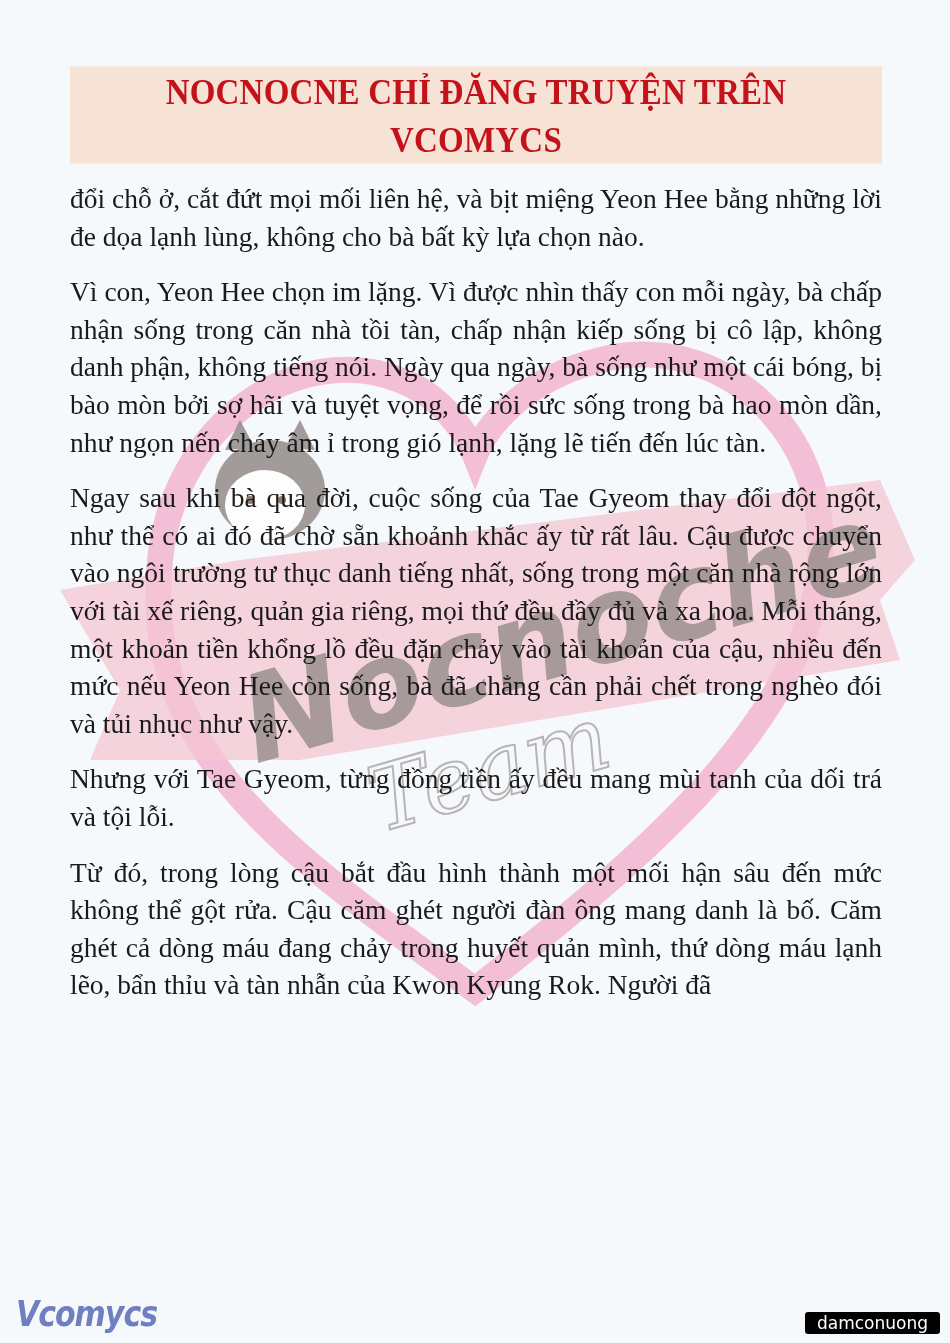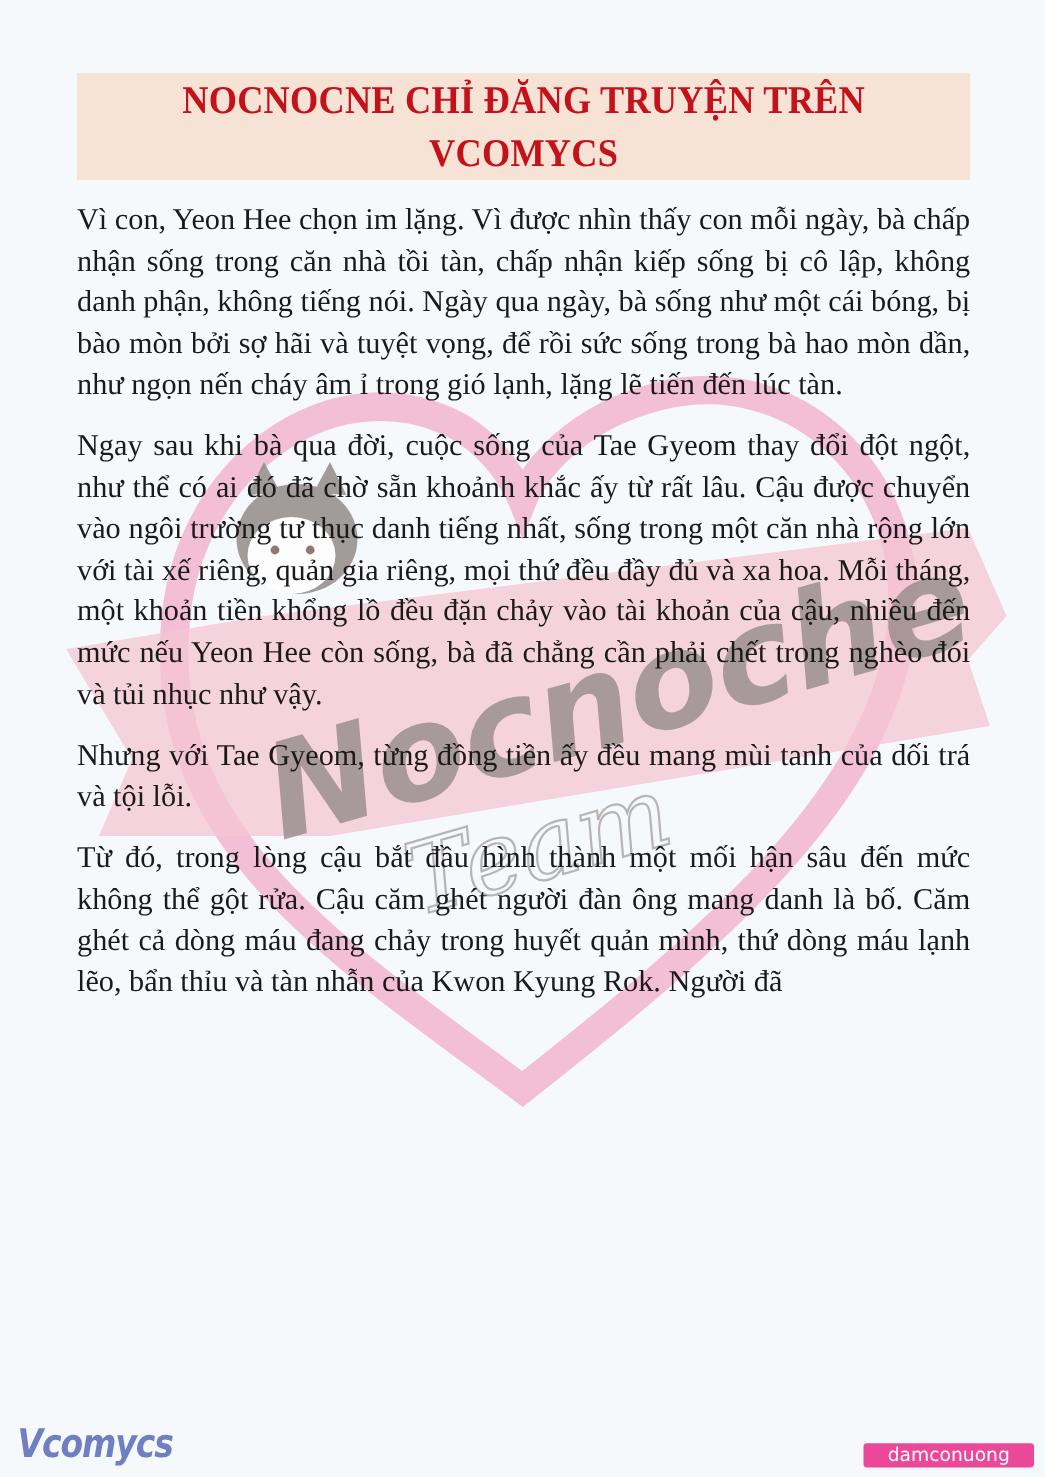--- a/index.html
+++ b/index.html
@@ -4,21 +4,21 @@
 <style>
   html, body { margin:0; padding:0; }
   body { width:950px; height:1343px; background:#f6f9fc; position:relative; overflow:hidden; font-family:"Liberation Serif","DejaVu Serif",serif; }
   .watermark { position:absolute; left:0; top:0; width:950px; height:1343px; z-index:0; pointer-events:none; }
   .page { position:relative; z-index:1; padding:0 68px 0 70px; }
   .header { text-align:center; padding-top:70px; }
   .banner { display:inline-block; background:#f7e3d6; color:#c4121a; font-weight:bold; font-size:33px; letter-spacing:0.2px; padding:2px 6px 0 6px; line-height:44px; transform:scaleY(1.08); }
   .content { margin-top:20px; color:#1a1a1a; font-size:27.5px; line-height:37.6px; text-align:justify; }
   .content p { margin:0 0 18px 0; }
   .footer-logo { position:absolute; left:16px; top:1296px; z-index:1; color:#6f7fc2; font-family:"DejaVu Sans",sans-serif; font-style:italic; font-weight:bold; font-size:30px; letter-spacing:-1px; transform:scaleY(1.2); }
-  .footer-credit { position:absolute; right:10px; top:1312px; z-index:1; background:#ec4899; color:#ffffff; font-family:"DejaVu Sans",sans-serif; font-size:17px; padding:1px 22px; border-radius:3px;margin-left:40px; }
+  .footer-credit { position:absolute; right:10px; top:1312px; z-index:1; background:#000000; color:#ffffff; font-family:"DejaVu Sans",sans-serif; font-size:17px; padding:1px 12px; border-radius:3px;margin-left:40px; }
 </style>
 </head>
 <body>
 
 <svg class="watermark" viewBox="0 0 950 1343" xmlns="http://www.w3.org/2000/svg">
 
   <path d="M475 990 C 300 860, 140 760, 160 560 C 175 420, 300 340, 400 380 C 440 395, 465 430, 475 455 C 485 430, 520 380, 600 360 C 720 330, 830 430, 820 560 C 810 720, 640 860, 475 990 Z" fill="none" stroke="#f2b5cf" stroke-width="26" opacity="0.85"></path>
 
   <path d="M60 590 L240 560 L880 480 L915 560 L880 600 L900 660 L300 760 L90 760 L120 690 Z" fill="#f4c6d3" opacity="0.75"></path>
 
@@ -32,20 +32,21 @@
   </g>
   <text x="230" y="700" transform="rotate(-16 470 640)" font-family="DejaVu Sans, sans-serif" font-weight="bold" font-style="italic" font-size="120" fill="#8f8784" opacity="0.75">Nocnoche</text>
   <text x="330" y="800" transform="rotate(-16 470 640)" font-family="DejaVu Serif, serif" font-style="italic" font-size="90" fill="none" stroke="#8f8784" stroke-width="2" opacity="0.6">Team</text>
 </svg>
 
 <div class="page">
   <div class="header">
     <span class="banner">NOCNOCNE CHỈ ĐĂNG TRUYỆN TRÊN VCOMYCS</span>
   </div>
   <div class="content">
+    <p>đổi chỗ ở, cắt đứt mọi mối liên hệ, và bịt miệng Yeon Hee bằng những lời đe dọa lạnh lùng, không cho bà bất kỳ lựa chọn nào.</p>
     <p>Vì con, Yeon Hee chọn im lặng. Vì được nhìn thấy con mỗi ngày, bà chấp nhận sống trong căn nhà tồi tàn, chấp nhận kiếp sống bị cô lập, không danh phận, không tiếng nói. Ngày qua ngày, bà sống như một cái bóng, bị bào mòn bởi sợ hãi và tuyệt vọng, để rồi sức sống trong bà hao mòn dần, như ngọn nến cháy âm ỉ trong gió lạnh, lặng lẽ tiến đến lúc tàn.</p>
     <p>Ngay sau khi bà qua đời, cuộc sống của Tae Gyeom thay đổi đột ngột, như thể có ai đó đã chờ sẵn khoảnh khắc ấy từ rất lâu. Cậu được chuyển vào ngôi trường tư thục danh tiếng nhất, sống trong một căn nhà rộng lớn với tài xế riêng, quản gia riêng, mọi thứ đều đầy đủ và xa hoa. Mỗi tháng, một khoản tiền khổng lồ đều đặn chảy vào tài khoản của cậu, nhiều đến mức nếu Yeon Hee còn sống, bà đã chẳng cần phải chết trong nghèo đói và tủi nhục như vậy.</p>
     <p>Nhưng với Tae Gyeom, từng đồng tiền ấy đều mang mùi tanh của dối trá và tội lỗi.</p>
     <p>Từ đó, trong lòng cậu bắt đầu hình thành một mối hận sâu đến mức không thể gột rửa. Cậu căm ghét người đàn ông mang danh là bố. Căm ghét cả dòng máu đang chảy trong huyết quản mình, thứ dòng máu lạnh lẽo, bẩn thỉu và tàn nhẫn của Kwon Kyung Rok. Người đã</p>
   </div>
 </div>
 
 <div class="footer-logo">Vcomycs</div>
 <div class="footer-credit">damconuong</div>
 

